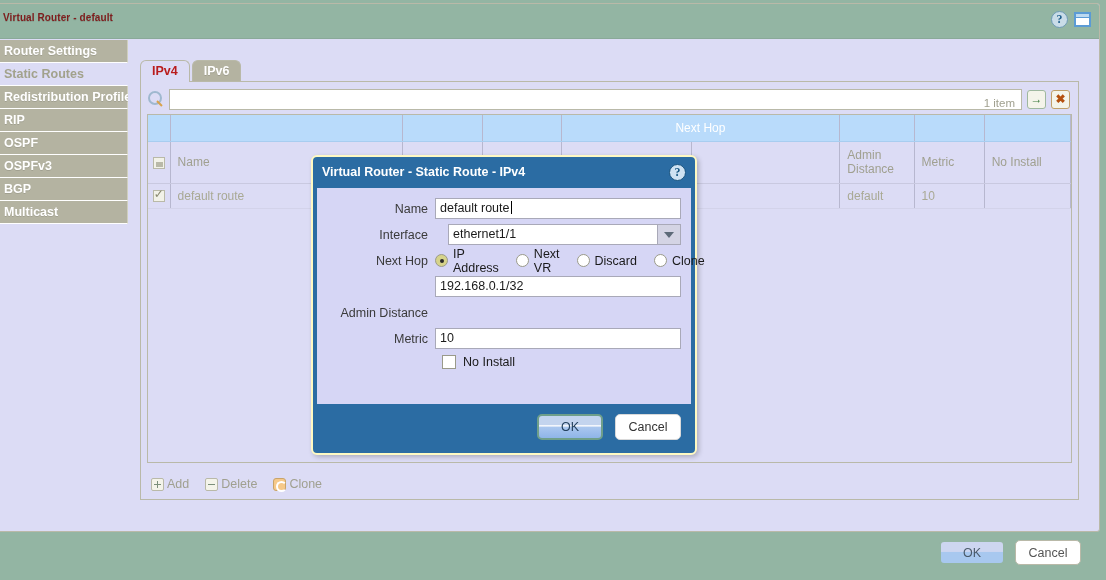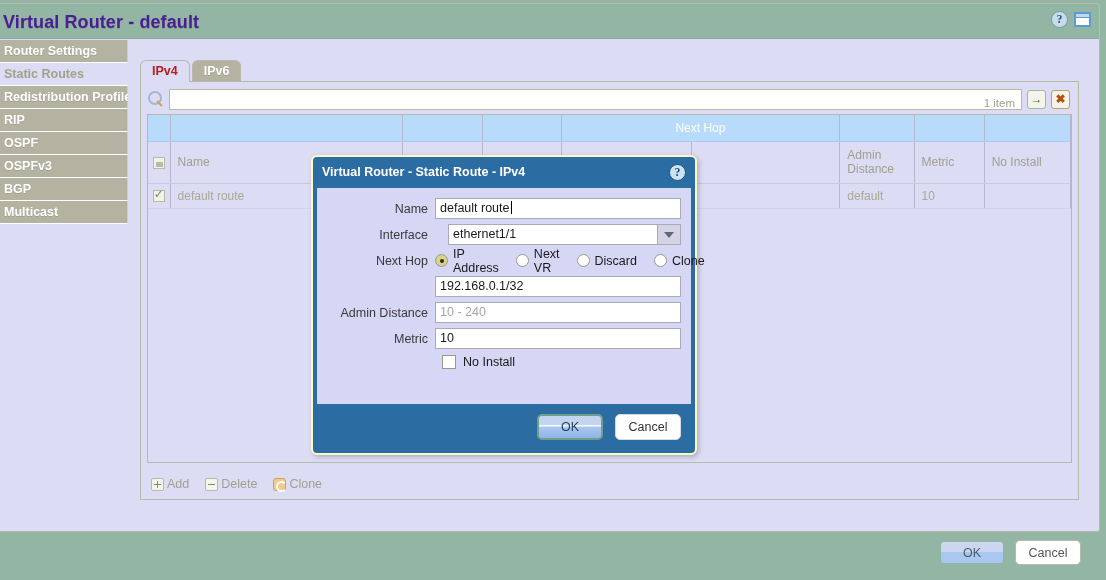--- a/index.html
+++ b/index.html
@@ -22,21 +22,21 @@
   }
   .vr-titlebar {
     position: absolute; left: 0; top: 0;
     width: 100%; height: 35px;
     background: #93b5a3;
     border-bottom: 1px solid #8aa999;
     border-radius: 2px 2px 0 0;
   }
   .vr-title {
     position: absolute; left: 8px; top: 8px;
-    color: #4c1d95; font-size: 18px; font-weight: bold;
+    color: #7f1d1d; font-size: 10px; font-weight: bold;
     letter-spacing: .1px;
     text-shadow: 0 1px 0 rgba(0,0,0,.12);
   }
   .titlebar-icons {
     position: absolute; right: 8px; top: 7px;
     display: flex; gap: 6px; align-items: center;
   }
   .ic-help {
     width: 17px; height: 17px; border-radius: 50%;
     background: #c9dce8;
@@ -579,21 +579,20 @@
       </div>
     </div>
 
     <div class="frow">
       <div class="flabel"></div>
       <div class="finput">192.168.0.1/32</div>
     </div>
 
     <div class="frow">
       <div class="flabel">Admin Distance</div>
-      <div class="finput ph">10 - 240</div>
     </div>
 
     <div class="frow">
       <div class="flabel">Metric</div>
       <div class="finput">10</div>
     </div>
 
     <div class="chkrow">
       <span class="chk"></span>
       <span class="chk-label">No Install</span>

